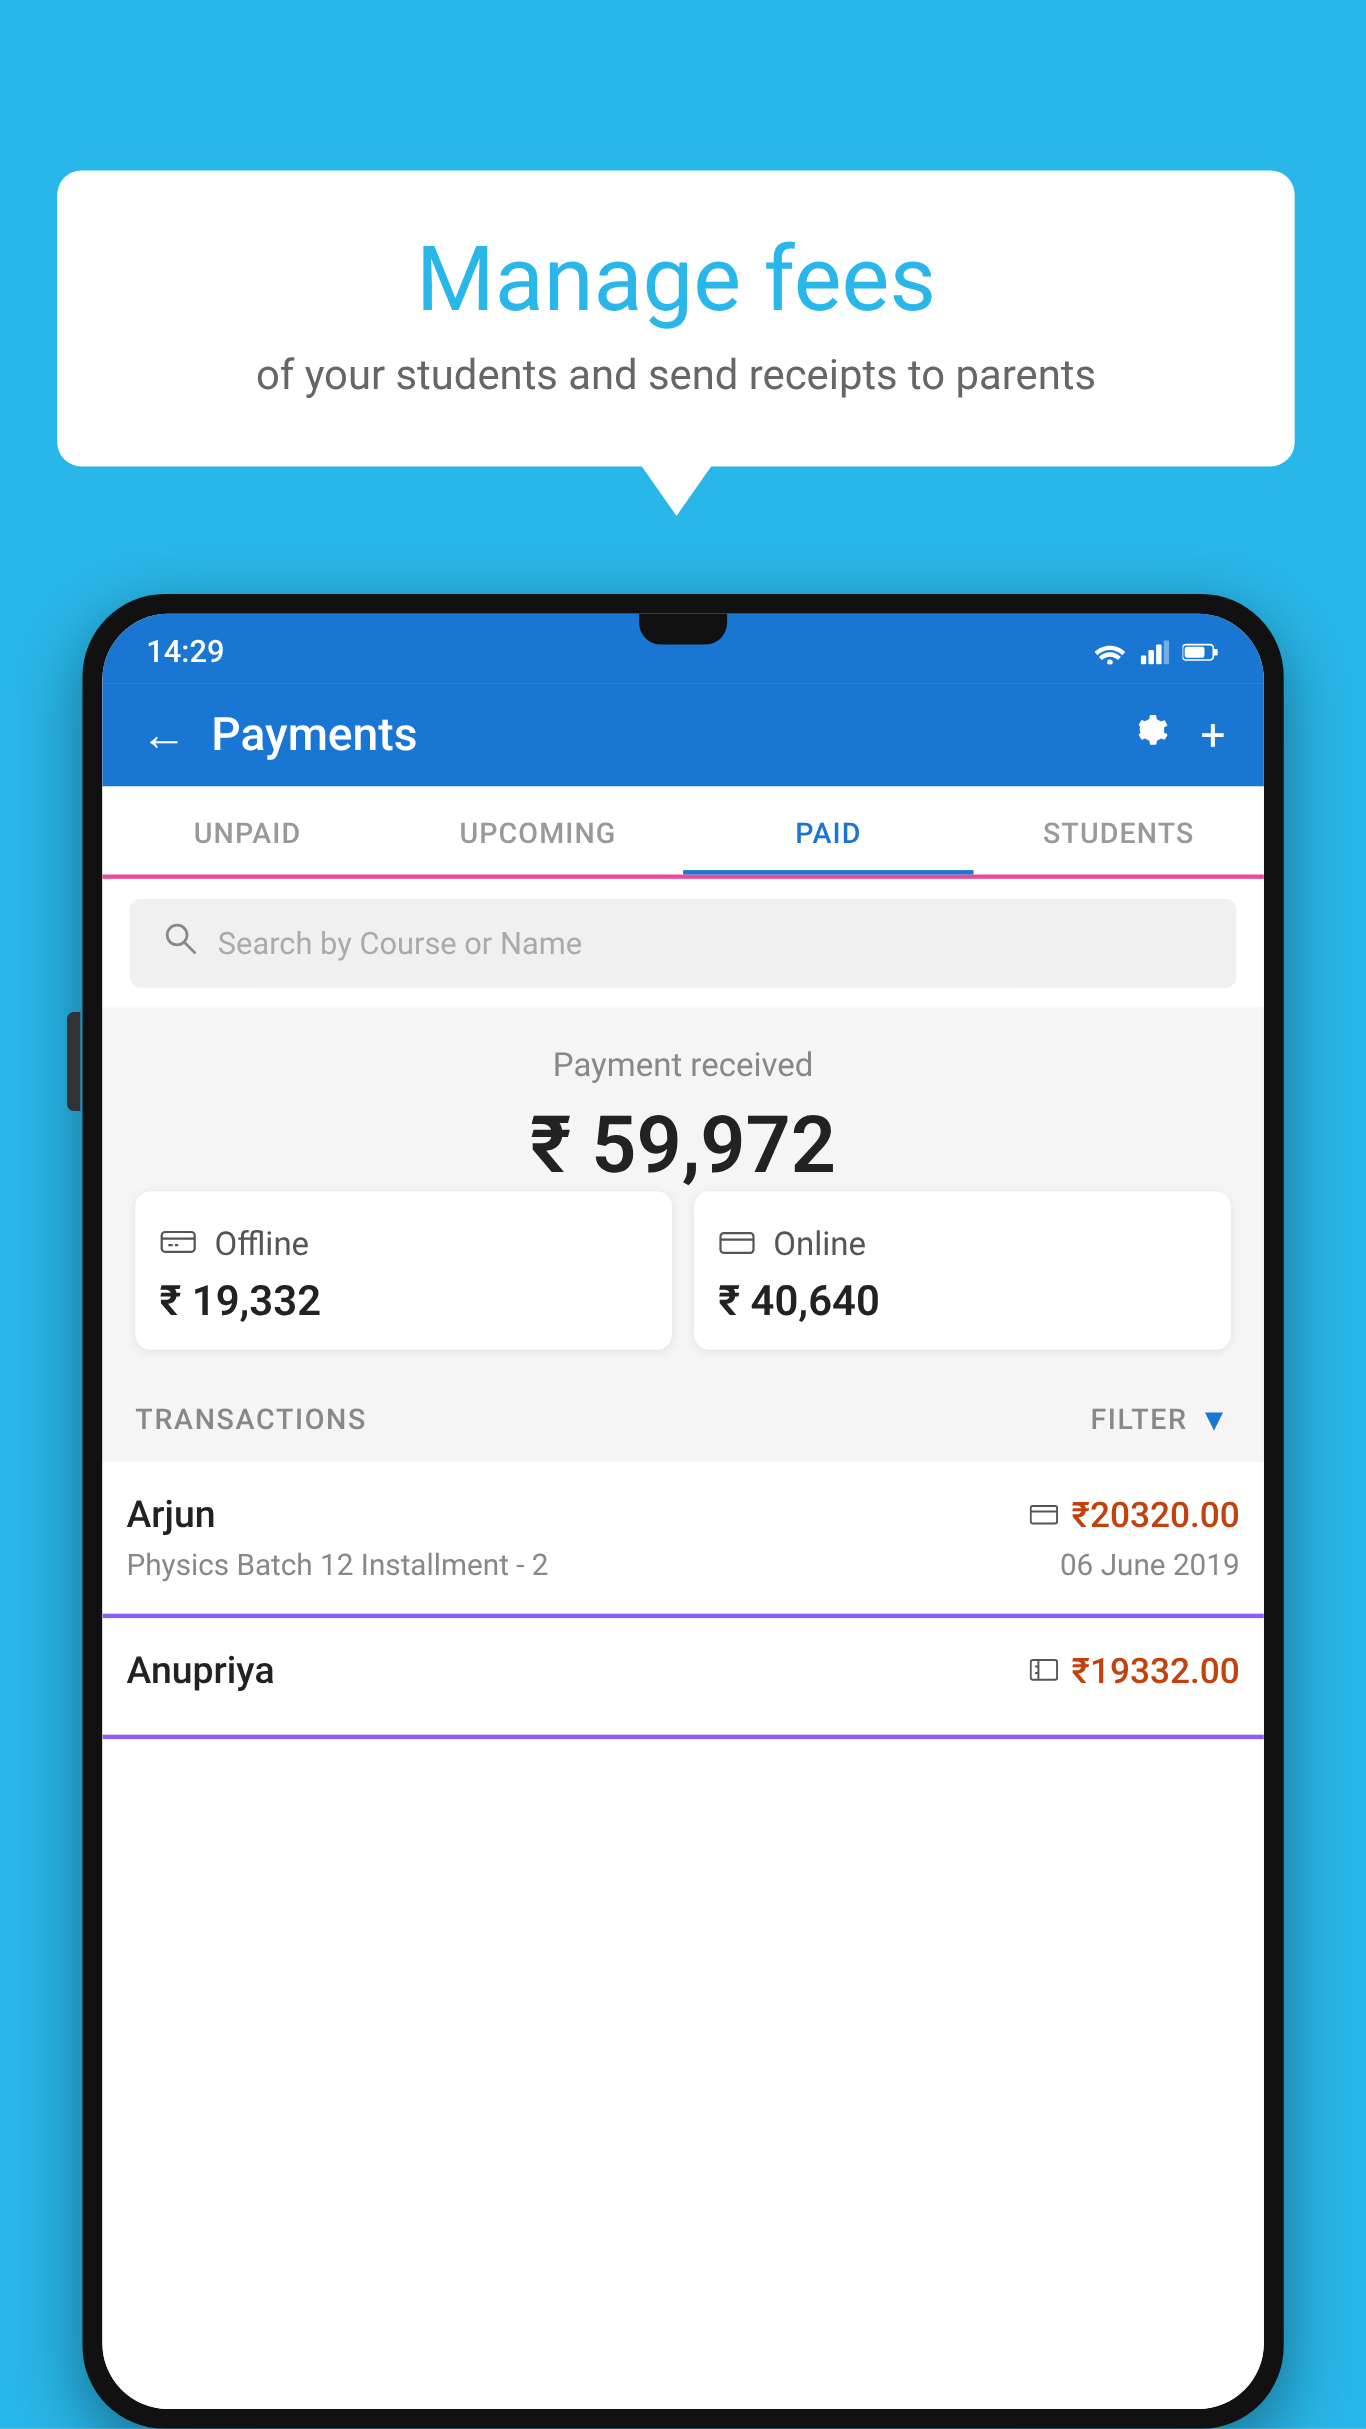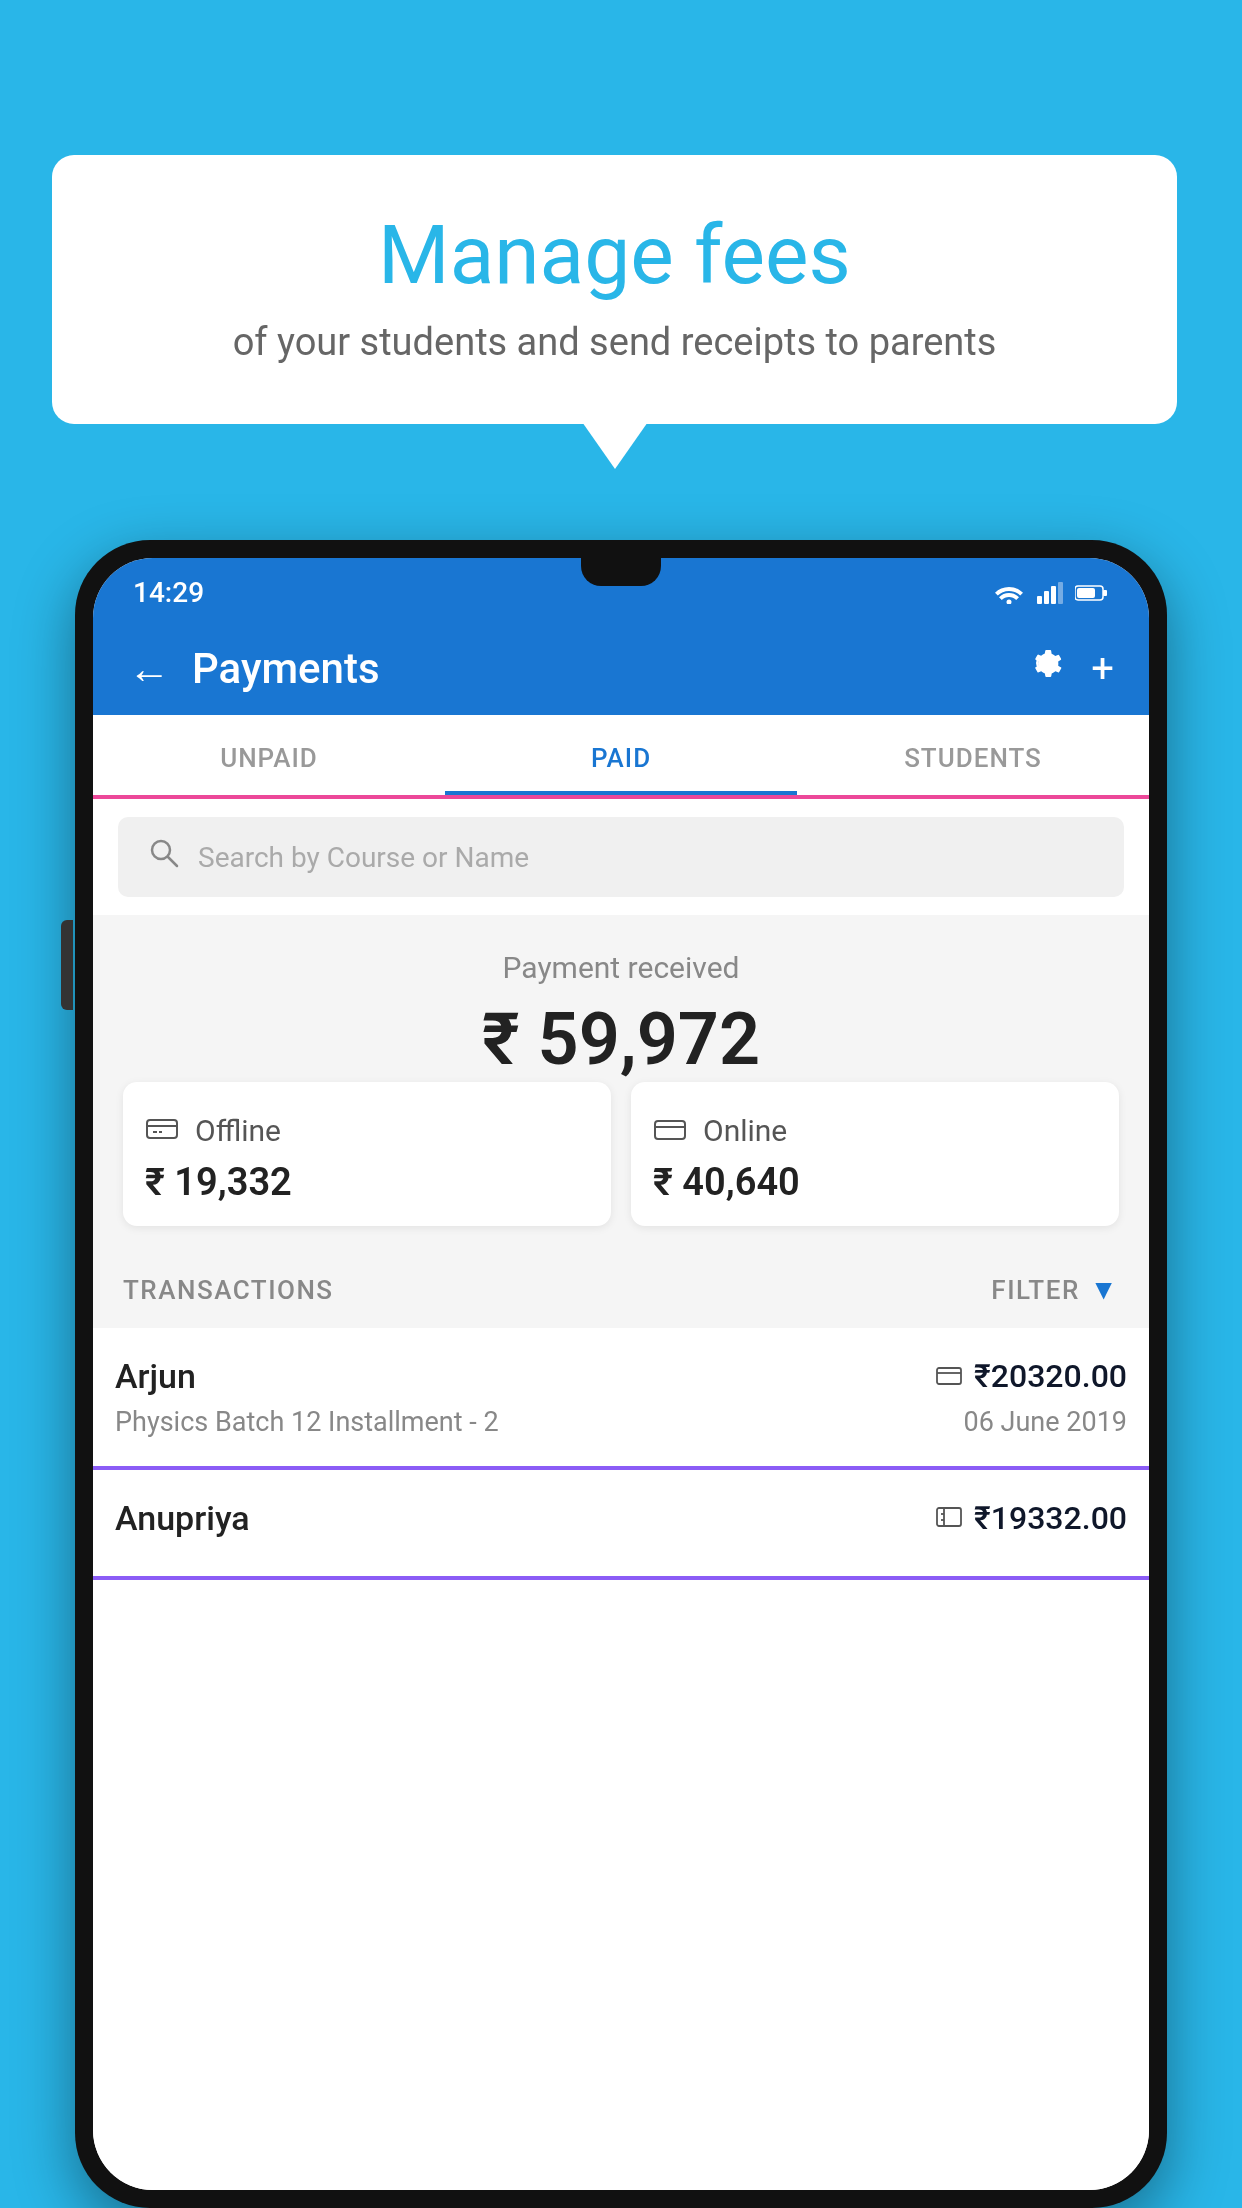--- a/index.html
+++ b/index.html
@@ -357,21 +357,21 @@
     }
 
     .transaction-icon {
       font-size: 28px;
       color: #555;
     }
 
     .transaction-amount {
       font-size: 32px;
       font-weight: 500;
-      color: #0f172a;
+      color: #c2410c;
     }
 
     .transaction-sub-row {
       display: flex;
       justify-content: space-between;
     }
 
     .transaction-course {
       font-size: 27px;
       color: #888;
@@ -430,20 +430,21 @@
               <path d="M20 13a7 7 0 1 0 0 14 7 7 0 0 0 0-14zm0 12a5 5 0 1 1 0-10 5 5 0 0 1 0 10z"></path>
               <path d="M37.6 24.2l-2.4-1.4c.2-1.5.2-2.9 0-4.4l2.4-1.4a1 1 0 0 0 .5-1.2l-2-3.5a1 1 0 0 0-1.3-.4l-2.5 1c-1.1-.9-2.4-1.6-3.7-2.1l-.4-2.7A1 1 0 0 0 27.2 7h-4a1 1 0 0 0-1 .9l-.4 2.7c-1.3.5-2.6 1.2-3.7 2.1l-2.5-1a1 1 0 0 0-1.2.4l-2 3.5a1 1 0 0 0 .4 1.3l2.4 1.4c-.2 1.5-.2 2.9 0 4.4l-2.4 1.4a1 1 0 0 0-.4 1.3l2 3.5a1 1 0 0 0 1.3.4l2.5-1c1.1.9 2.4 1.6 3.7 2.1l.4 2.7a1 1 0 0 0 1 .9h4a1 1 0 0 0 1-.9l.4-2.7c1.3-.5 2.6-1.2 3.7-2.1l2.5 1a1 1 0 0 0 1.3-.4l2-3.5a1 1 0 0 0-.5-1.3z"></path>
             </svg>
           </span>
           <span class="plus-btn">+</span>
         </div>
       </div>
 
       <div class="tabs">
         <div class="tab">UNPAID</div>
+        <div class="tab">UPCOMING</div>
         <div class="tab active">PAID</div>
         <div class="tab">STUDENTS</div>
       </div>
 
       <div class="search-container">
         <div class="search-box">
           <span class="search-icon-wrap">
             <svg width="32" height="32" viewBox="0 0 32 32" fill="#888">
               <circle cx="13" cy="13" r="9" stroke="#888" stroke-width="2.5" fill="none"></circle>
               <line x1="20" y1="20" x2="29" y2="29" stroke="#888" stroke-width="2.5" stroke-linecap="round"></line>

